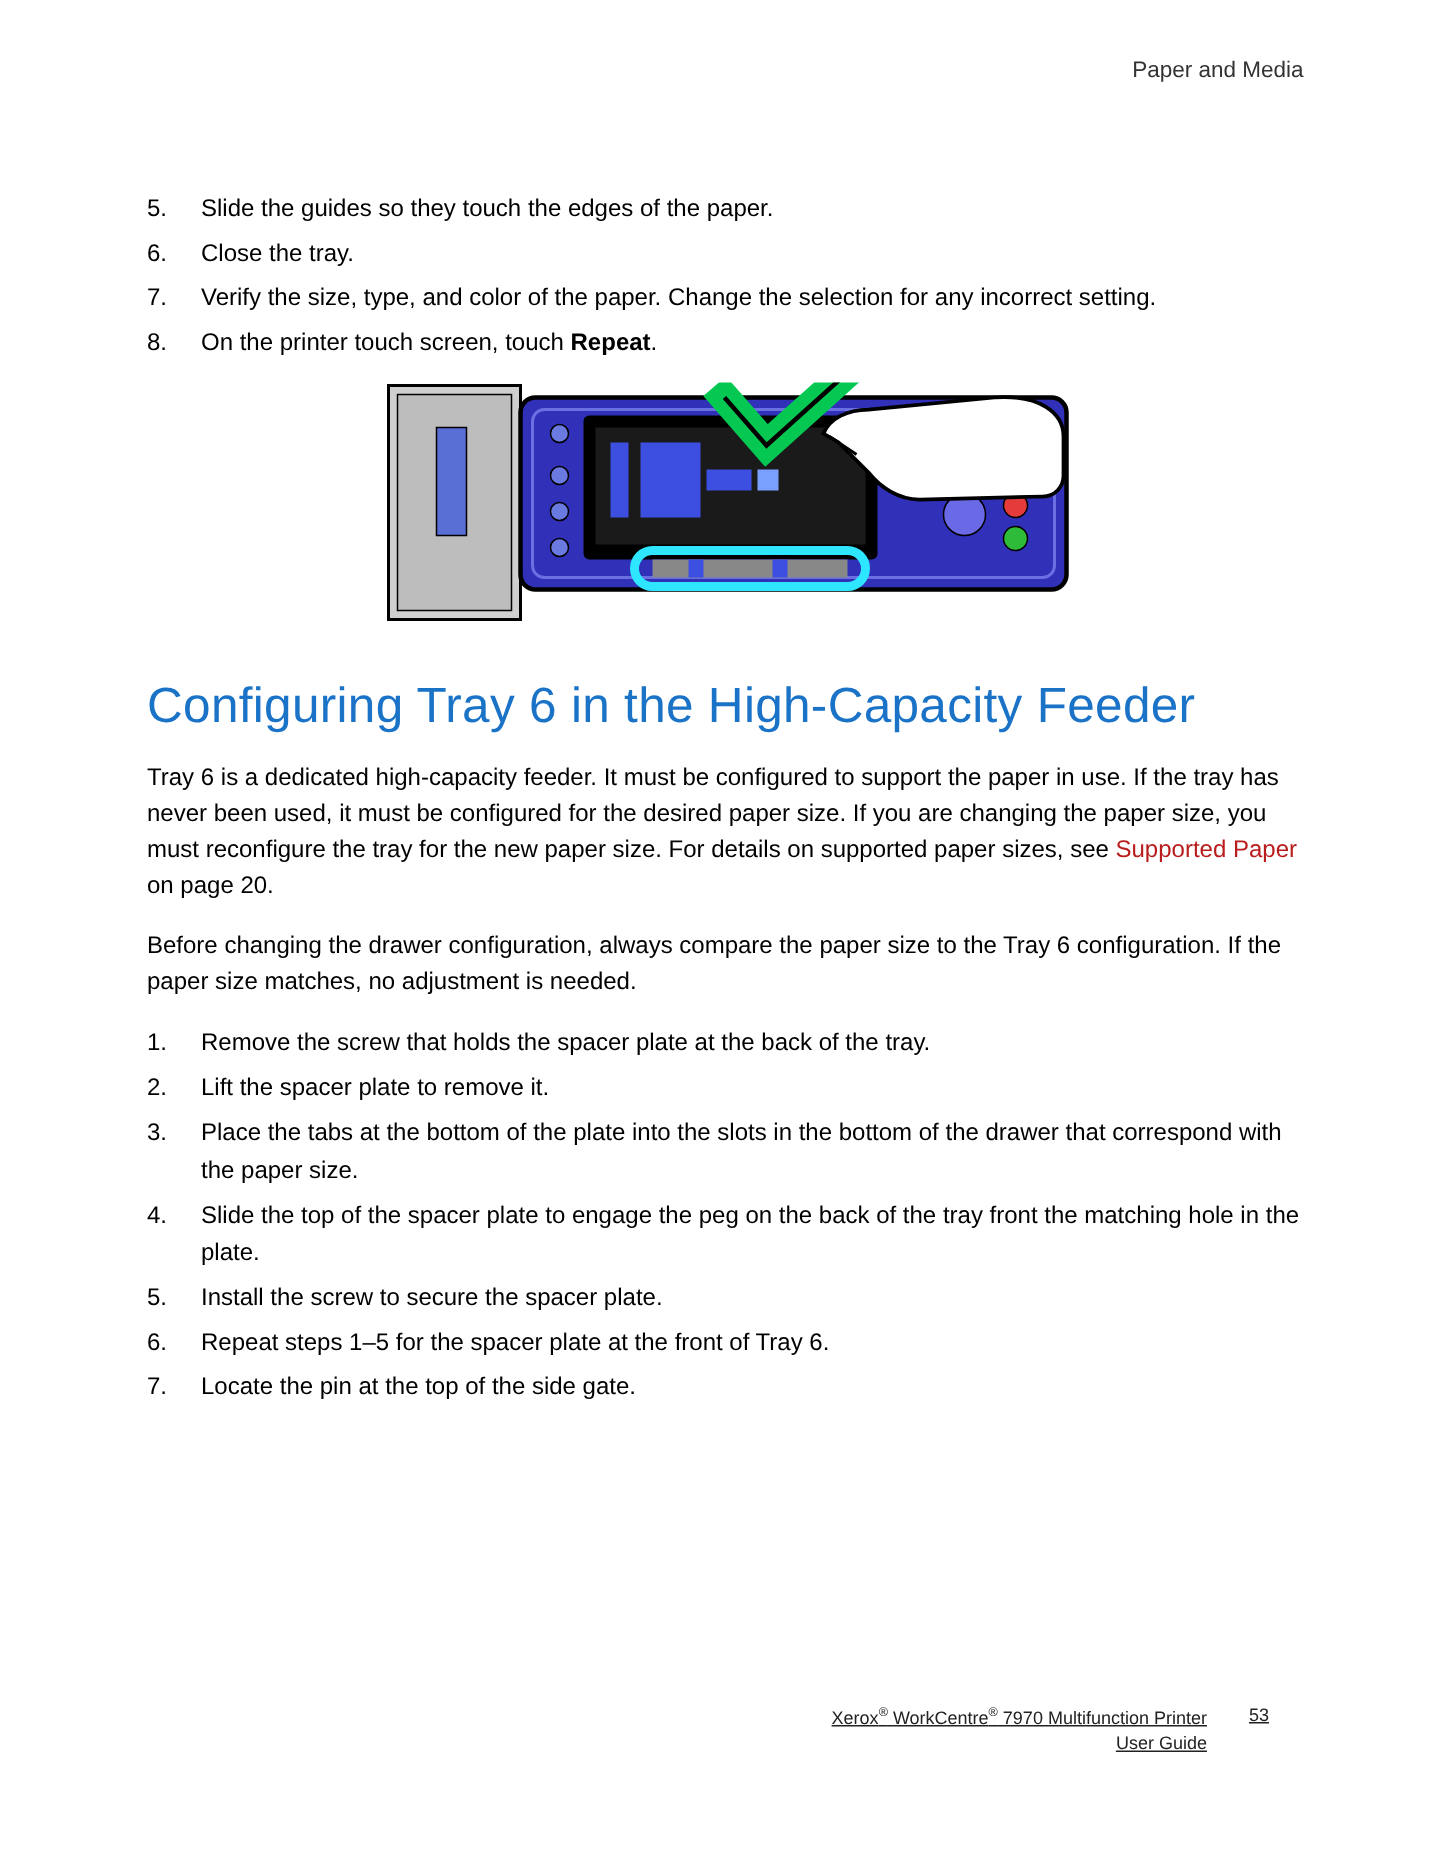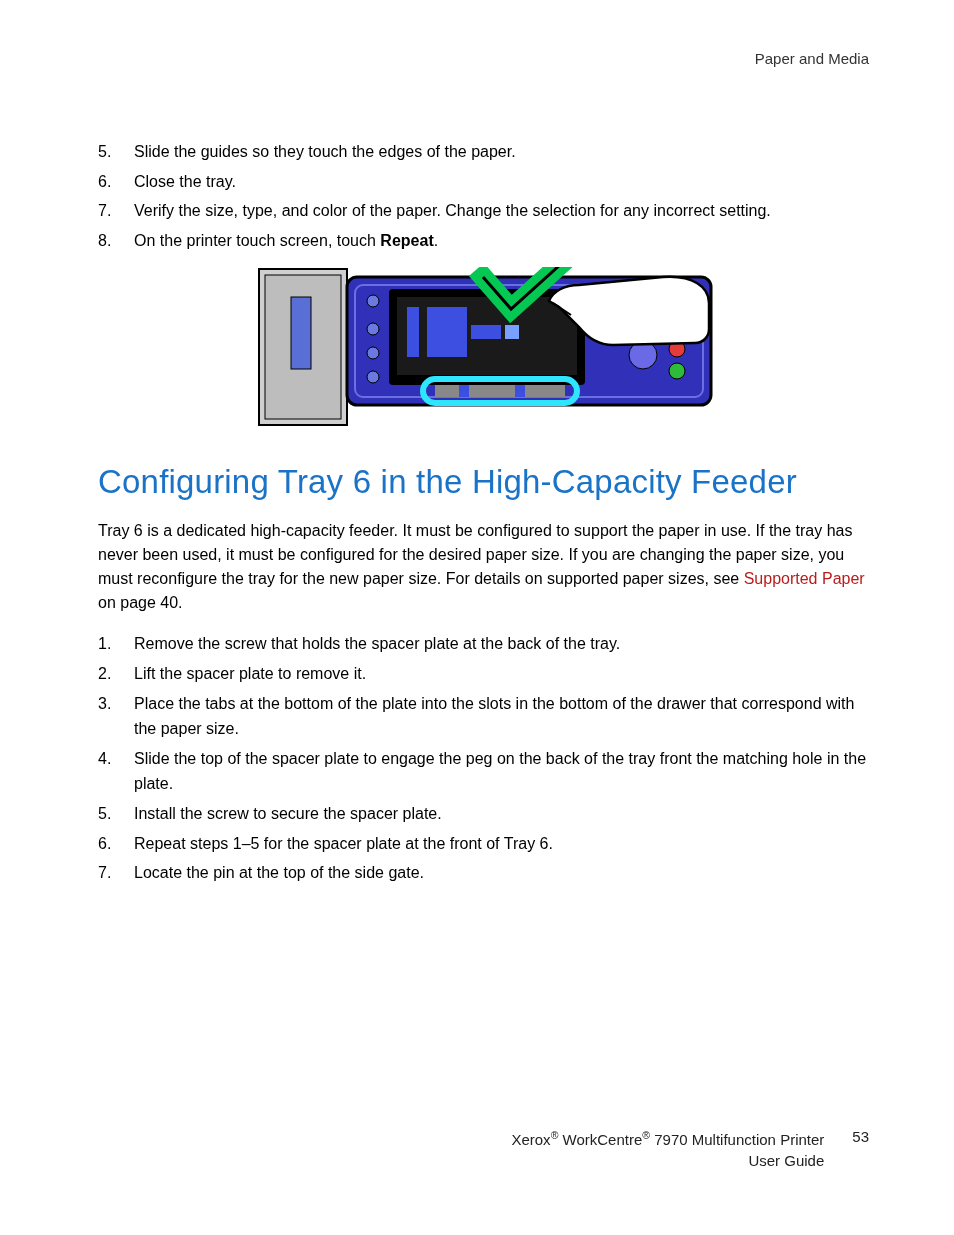--- a/index.html
+++ b/index.html
@@ -5,21 +5,21 @@
   * { box-sizing: border-box; margin: 0; padding: 0; }
   body {
     width: 954px;
     height: 1235px;
     background: #fff;
     font-family: "Segoe UI", Arial, sans-serif;
     color: #000;
     position: relative;
   }
   .page {
-    padding: 50px 85px 0 98px;
+    padding: 38px 85px 0 98px;
   }
   .header-right {
     text-align: right;
     font-size: 15px;
     color: #333;
     margin-bottom: 72px;
   }
   ol.steps {
     list-style: none;
     counter-reset: none;
@@ -57,23 +57,24 @@
     margin-bottom: 16px;
   }
   a.link { color: #b91c1c; text-decoration: none; }
   .footer {
     position: absolute;
     left: 0; right: 0;
     bottom: 64px;
     display: flex;
     justify-content: flex-end;
     align-items: flex-start;
-    padding: 0 85px 0 98px;
-    font-size: 15px;
+    padding: 0 108px 0 98px;
+    font-size: 12px;
     color: #222;
+    text-decoration: underline;
   }
   .footer .meta { text-align: right; line-height: 1.4; }
   .footer .pnum { margin-left: 28px; }
   sup { font-size: 0.7em; vertical-align: super; }
 </style>
 </head>
 <body>
 
 <div class="page">
   <div class="header-right">Paper and Media</div>
@@ -135,23 +136,24 @@
     <path d="M230 10 L258 42 L318 -12" fill="none" stroke="#05c853" stroke-width="20" stroke-linecap="square"></path>
     <path d="M230 10 L258 42 L318 -12" fill="none" stroke="#000" stroke-width="3"></path>
 
     <path d="M296 34 C300 24 312 18 326 18 L410 10 C440 8 456 20 456 36 L456 62 C456 70 450 76 442 76 L360 78 C346 78 334 70 326 60 L306 40 Z" fill="#fff" stroke="#000" stroke-width="2.5"></path>
     <path d="M300 36 L318 48" stroke="#000" stroke-width="2"></path>
   </svg>
 
   <h2 class="section">Configuring Tray 6 in the High-Capacity Feeder</h2>
 
   <p class="body">
-    <span>Tray 6 is a dedicated high-capacity feeder. It must be configured to support the paper in use. If the tray has never been used, it must be configured for the desired paper size. If you are changing the paper size, you must reconfigure the tray for the new paper size. For details on supported paper sizes, see </span><a href="#" class="link">Supported Paper</a><span> on page 40.</span>
+    <span>Tray 6 is a dedicated high-capacity feeder. It must be configured to support the paper in use. If the tray has never been used, it must be configured for the desired paper size. If you are changing the paper size, you must reconfigure the tray for the new paper size. For details on supported paper sizes, see </span><a href="#" class="link">Supported Paper</a><span> on page 20.</span>
   </p>
 
+  <p class="body2">Before changing the drawer configuration, always compare the paper size to the Tray 6 configuration. If the paper size matches, no adjustment is needed.</p>
 
   <ol class="steps">
     <li>
         <span class="num">1.</span>
         <span class="txt">Remove the screw that holds the spacer plate at the back of the tray.</span>
       </li>
     <li>
         <span class="num">2.</span>
         <span class="txt">Lift the spacer plate to remove it.</span>
       </li>

